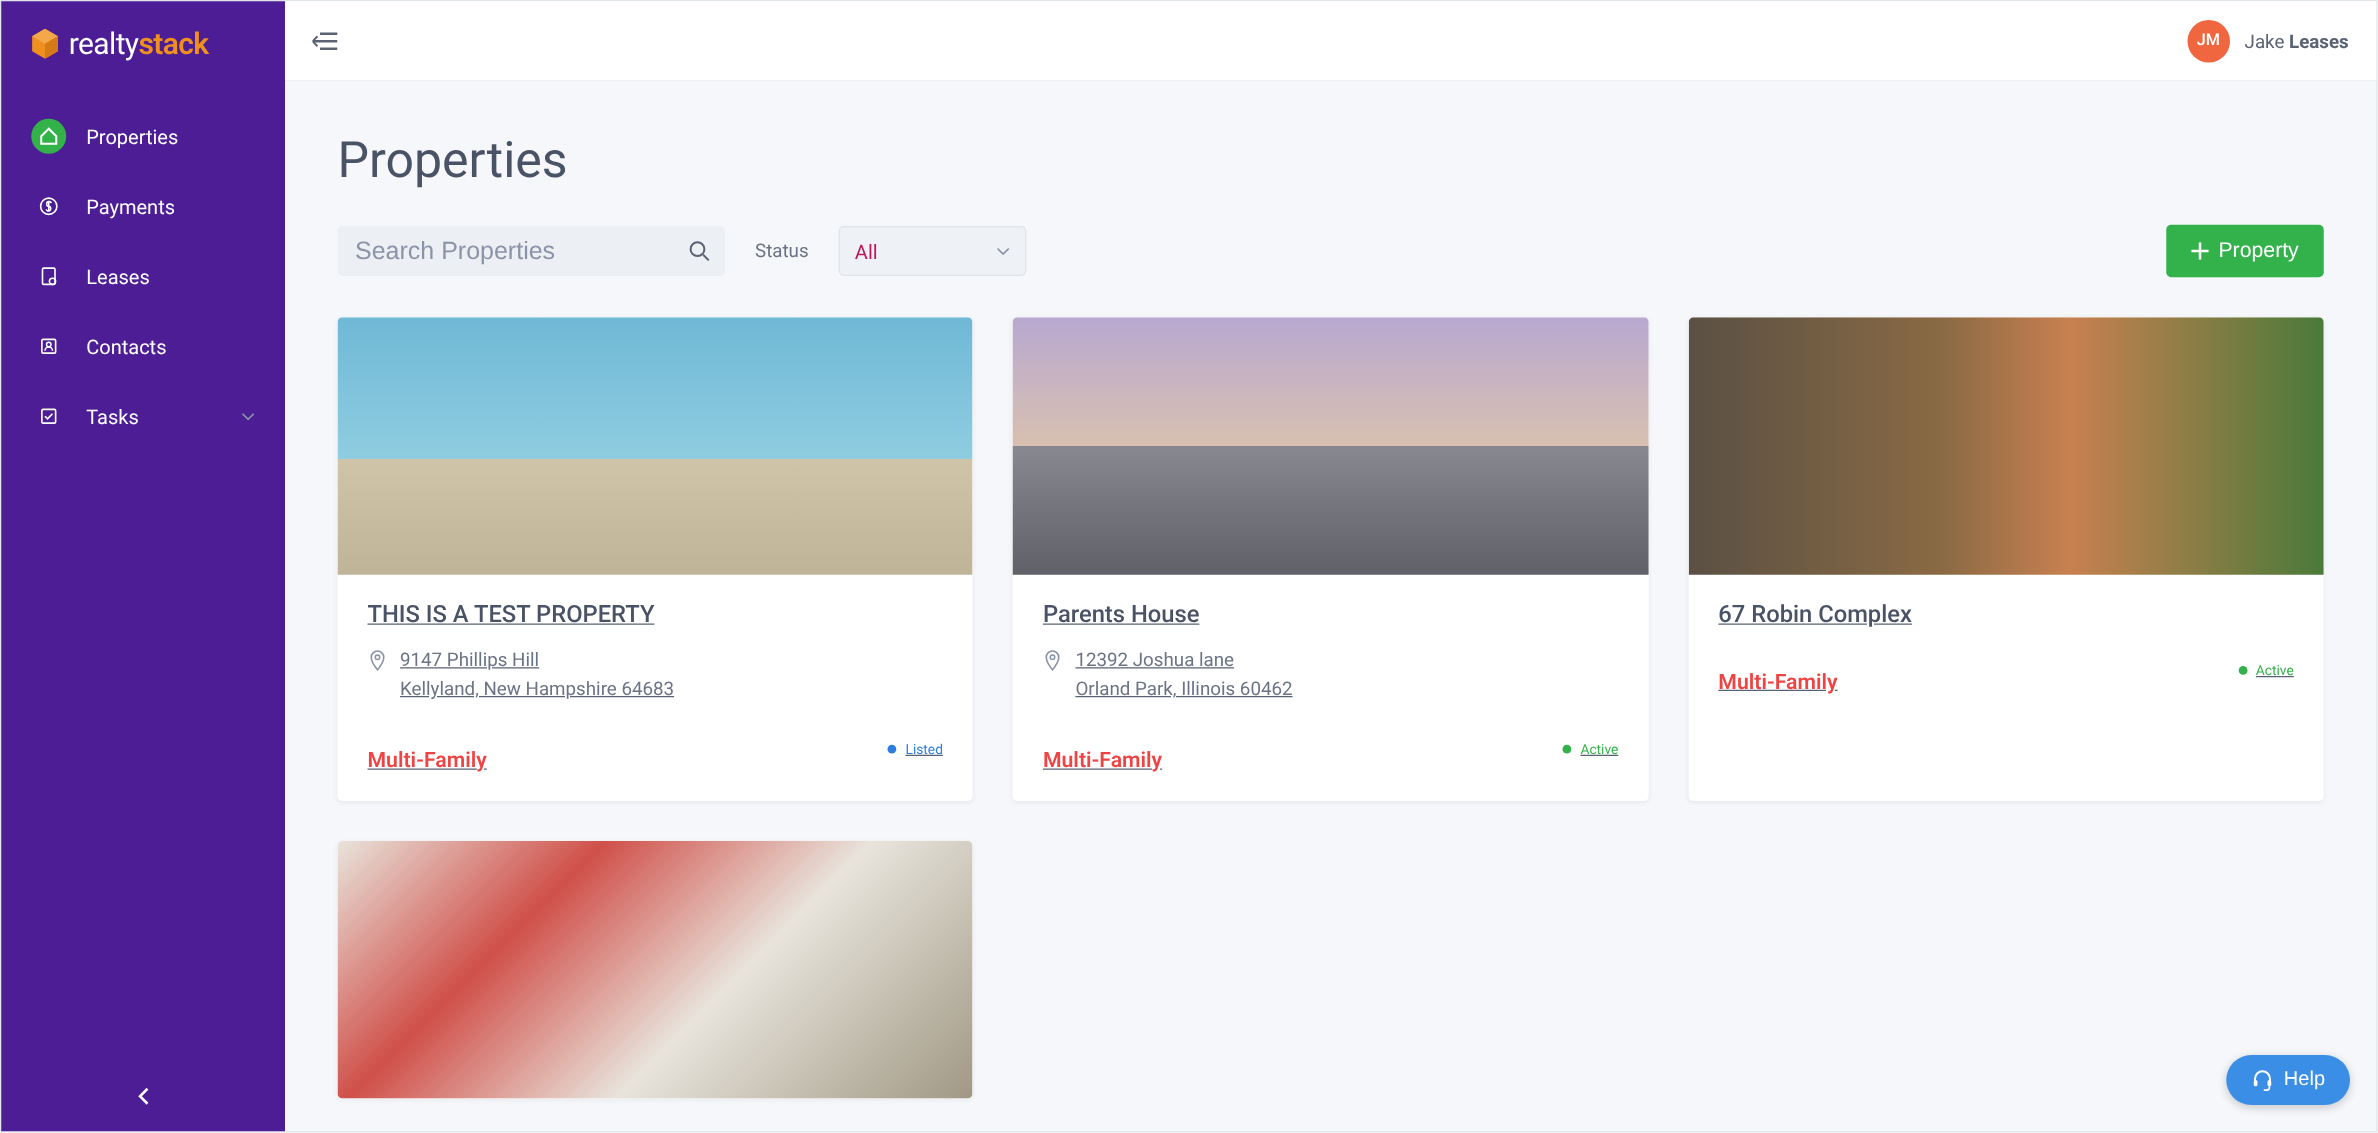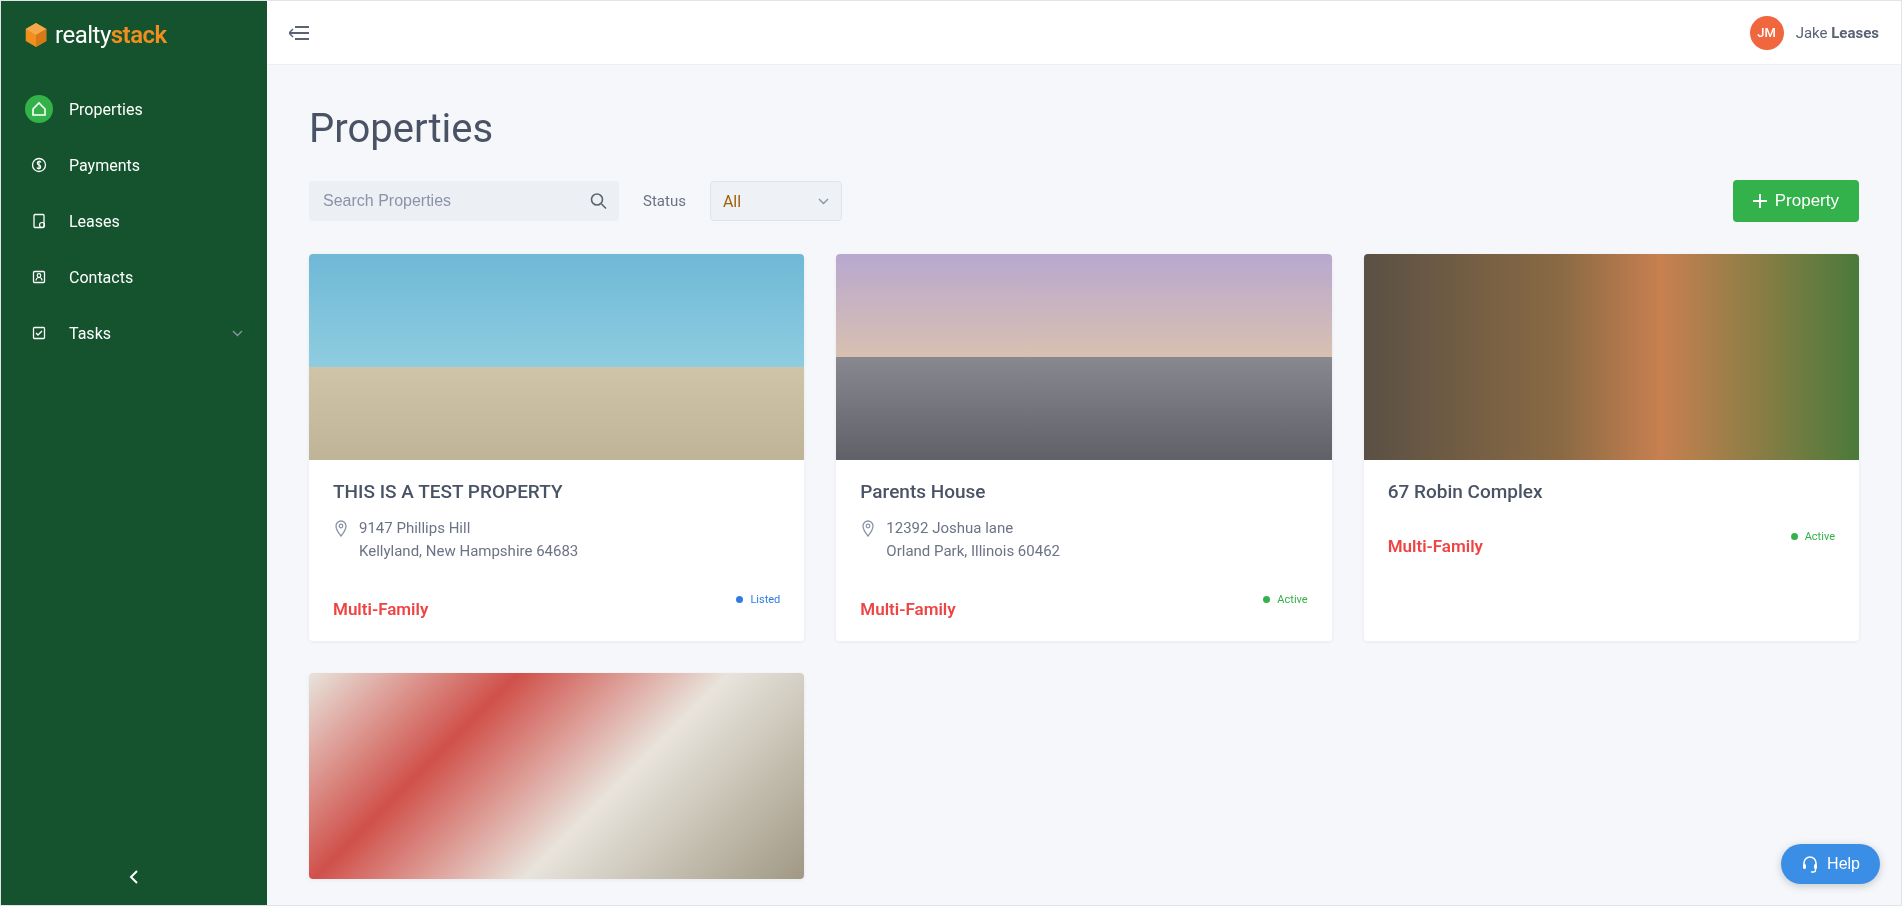--- a/index.html
+++ b/index.html
@@ -1,18 +1,18 @@
 <!DOCTYPE html>
 <html><head>
 <meta charset="utf-8">
 <style>
 * { box-sizing: border-box; margin: 0; padding: 0; }
 body { font-family: -apple-system, BlinkMacSystemFont, "Segoe UI", Roboto, "Helvetica Neue", Arial, sans-serif; background: #f5f7fa; color: #5a6274; height: 906px; width: 1902px; overflow: hidden; }
 .app { display: flex; height: 100%; border: 1px solid #e0e3e8; }
-.sidebar { width: 266px; background: #14532d; display: flex; flex-direction: column; flex-shrink: 0; }
+.sidebar { width: 227px; background: #4c1d95; display: flex; flex-direction: column; flex-shrink: 0; }
 .logo { padding: 20px 24px 28px; display: flex; align-items: center; gap: 8px; }
 .logo-mark { width: 22px; height: 24px; }
 .logo-text { font-size: 24px; font-weight: 400; color: #fff; letter-spacing: -0.5px; }
 .logo-text .accent { color: #ef8f1f; font-weight: 600; }
 .nav { flex: 1; padding-top: 4px; }
 .nav-item { display: flex; align-items: center; gap: 16px; padding: 14px 24px; color: #fff; cursor: pointer; font-size: 16px; position: relative; }
 .nav-item .nav-icon { width: 28px; height: 28px; display: flex; align-items: center; justify-content: center; flex-shrink: 0; }
 .nav-item.active .nav-icon { background: #34b24a; border-radius: 50%; }
 .nav-item .chev { margin-left: auto; color: #8a93a7; }
 .sidebar-footer { padding: 16px 0 20px; display: flex; justify-content: center; color: #fff; cursor: pointer; }
@@ -21,29 +21,29 @@
 .hamburger { width: 20px; color: #5a6274; cursor: pointer; }
 .topbar-spacer { flex: 1; }
 .user { display: flex; align-items: center; gap: 12px; cursor: pointer; }
 .avatar { width: 34px; height: 34px; border-radius: 50%; background: #ef663f; color: #fff; display: flex; align-items: center; justify-content: center; font-size: 13px; font-weight: 500; }
 .user-name { font-size: 15px; color: #5a6274; }
 .user-name .bold { font-weight: 700; }
 .content { flex: 1; overflow: auto; padding: 40px 42px 40px 42px; }
 .page-title { font-size: 40px; font-weight: 400; color: #4a5365; margin-bottom: 28px; }
 .toolbar { display: flex; align-items: center; gap: 24px; margin-bottom: 32px; }
 .search-box { position: relative; width: 310px; }
-.search-box input { width: 100%; height: 40px; background: #eceff3; border: none; border-radius: 4px; padding: 0 44px 0 14px; font-size: 16px; color: #4c1d95; outline: none; }
+.search-box input { width: 100%; height: 40px; background: #eceff3; border: none; border-radius: 4px; padding: 0 44px 0 14px; font-size: 20px; color: #4c1d95; outline: none; }
 .search-box input::placeholder { color: #8a93a7; }
 .search-box .search-ic { position: absolute; right: 12px; top: 50%; transform: translateY(-50%); color: #5a6274; }
 .status-label { font-size: 15px; color: #6b7385; }
-.select { width: 132px; height: 40px; background: #eef1f5; border: 1px solid #e0e3e8; border-radius: 4px; display: flex; align-items: center; padding: 0 12px; cursor: pointer; justify-content: space-between; color: #a16207; }
+.select { width: 150px; height: 40px; background: #eef1f5; border: 1px solid #e0e3e8; border-radius: 4px; display: flex; align-items: center; padding: 0 12px; cursor: pointer; justify-content: space-between; color: #be185d; }
 .toolbar-spacer { flex: 1; }
 .add-btn { background: #33b14a; color: #fff; border: none; border-radius: 4px; height: 42px; padding: 0 20px; font-size: 17px; display: flex; align-items: center; gap: 8px; cursor: pointer; }
 .grid { display: grid; grid-template-columns: repeat(3, 1fr); gap: 32px; }
-.card { background: #fff; border-radius: 4px; box-shadow: 0 1px 4px rgba(0,0,0,0.06); overflow: hidden; cursor: pointer; }
+.card { background: #fff; border-radius: 4px; box-shadow: 0 1px 4px rgba(0,0,0,0.06); overflow: hidden; cursor: pointer; text-decoration: underline; }
 .card-img { height: 206px; background: linear-gradient(135deg,#a8c5d8,#d8c5a8); display: block; width: 100%; }
 .card-body { padding: 20px 24px 22px; }
 .card-title { font-size: 19px; color: #4a5365; margin-bottom: 14px; font-weight: 500; }
 .card-addr { display: flex; gap: 10px; margin-bottom: 16px; }
 .card-addr .pin { color: #8a93a7; margin-top: 3px; flex-shrink: 0; }
 .card-addr .lines { font-size: 15px; color: #6b7385; line-height: 1.55; }
 .card-foot { display: flex; justify-content: space-between; align-items: center; }
 .ptype { font-size: 17px; font-weight: 600; color: #ef4444; margin-top: 19px; }
 .status-pill { display: flex; align-items: center; gap: 7px; font-size: 11px; }
 .status-pill .dot { width: 7px; height: 7px; border-radius: 50%; }

